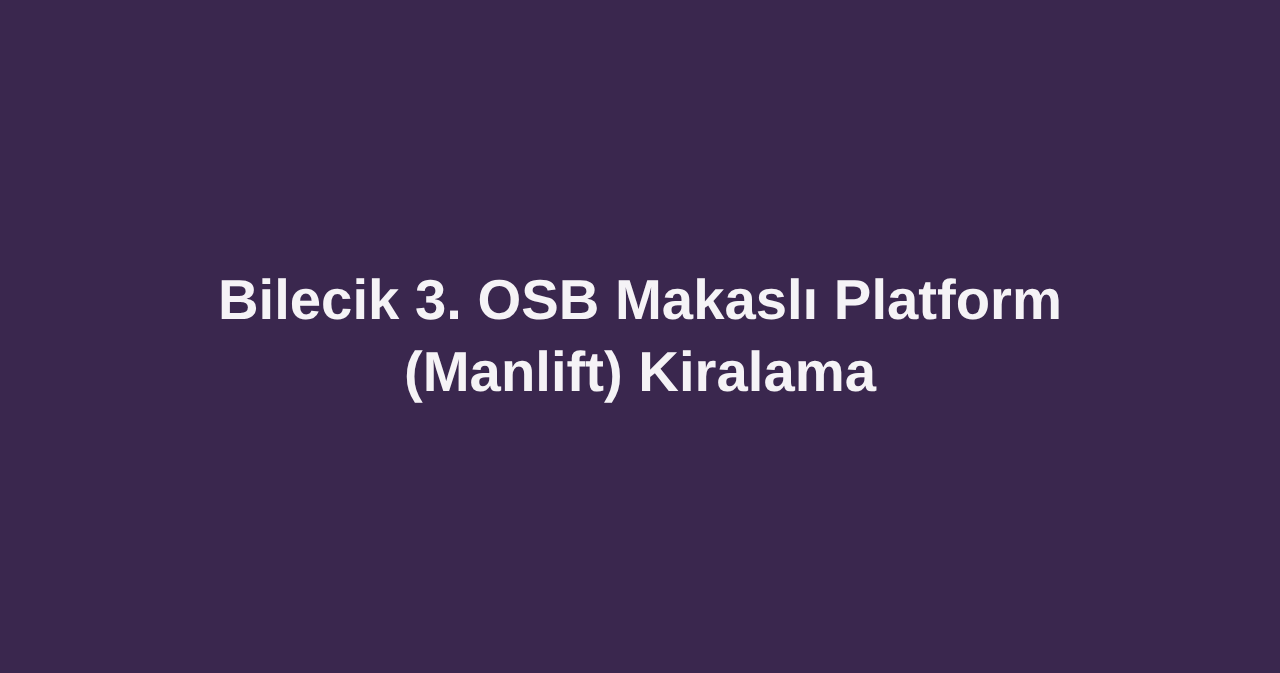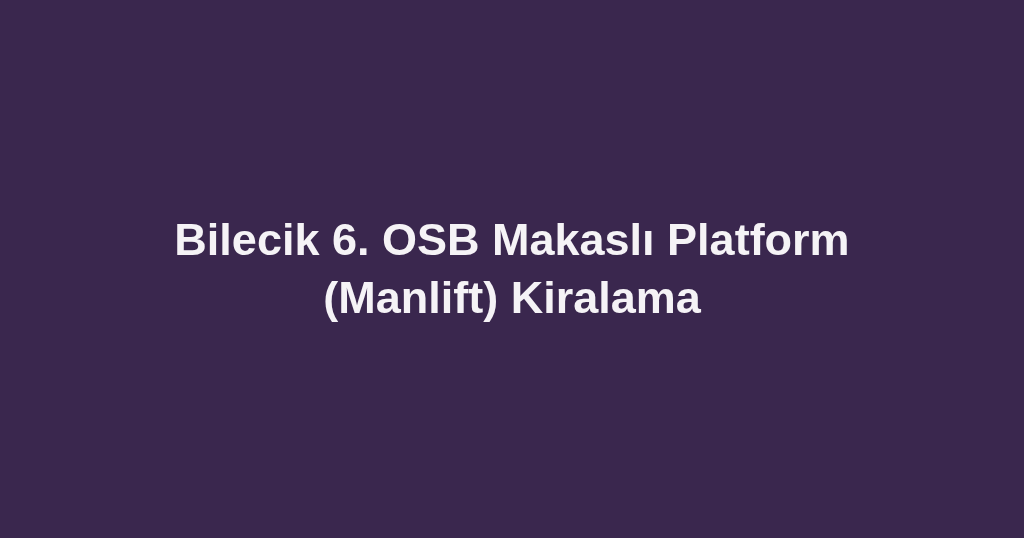--- a/index.html
+++ b/index.html
@@ -48,17 +48,17 @@
     -webkit-font-smoothing: antialiased;
   }
 </style>
 </head>
 <body style="background-color: rgb(58, 39, 78);">
 
 <div class="share-card" style="background-color: rgb(58, 39, 78);">
 
   <div class="title-block">
 
-    <h1 class="card-title" style="color: rgb(245, 243, 246);">Bilecik 6. OSB Makaslı Platform (Manlift) Kiralama</h1>
+    <h1 class="card-title" style="color: rgb(245, 243, 246);">Bilecik 3. OSB Makaslı Platform (Manlift) Kiralama</h1>
 
   </div>
 
 </div>
 
 </body></html>

